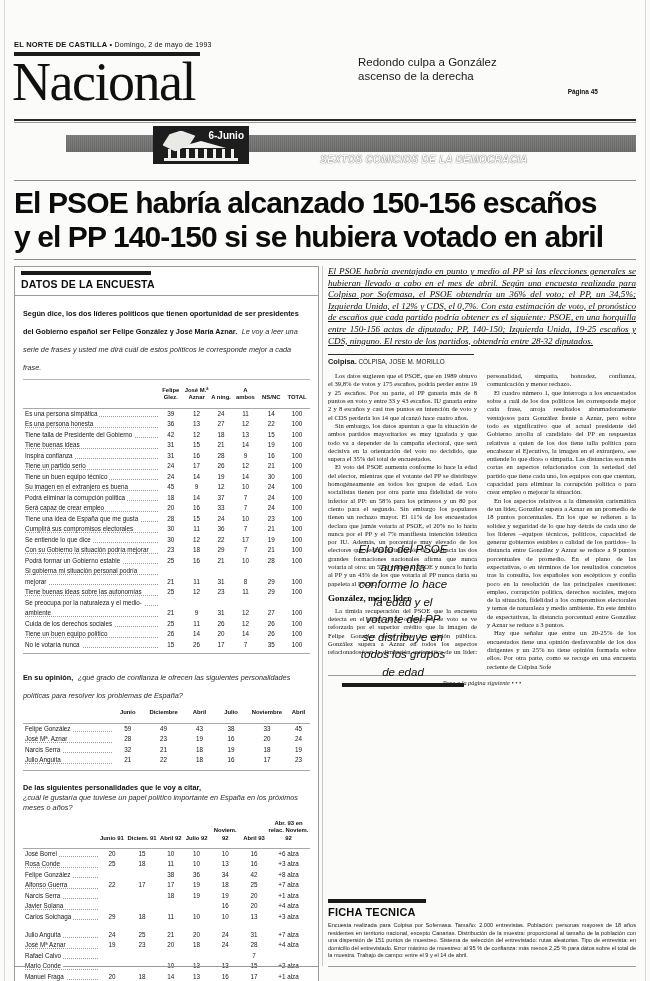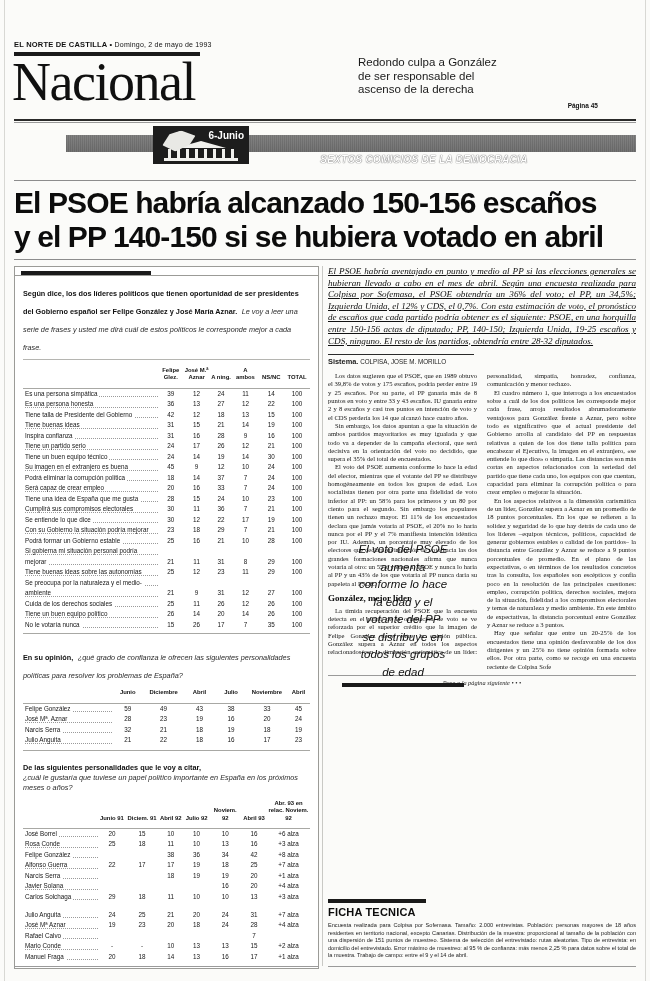--- a/index.html
+++ b/index.html
@@ -109,21 +109,20 @@
       <span>EL NORTE DE CASTILLA</span>
       <span class="dot">•</span>
       <span class="date">Domingo, 2 de mayo de 1993</span>
     </div>
   </div>
   <div class="rule-thick"></div>
   <div class="nacional">Nacional</div>
 
   <div class="teaser">
     <p>Redondo culpa a González</p>
-    <p>de ser responsable del</p>
     <p>ascenso de la derecha</p>
     <div class="pag">Página 45</div>
   </div>
   <div class="mast-underline"></div>
   <div class="mast-underline2"></div>
 
   <div class="banner">
     <div class="banner-bg"></div>
     <div class="banner-txt">SEXTOS COMICIOS DE LA DEMOCRACIA</div>
     <div class="logo6j">
@@ -149,20 +148,21 @@
     <h1>El PSOE habría alcanzado 150-156 escaños</h1>
     <h1>y el PP 140-150 si se hubiera votado en abril</h1>
   </div>
   <div class="head-rule"></div>
 
   <div class="vdiv"></div>
 
   <div class="col-left">
     <div class="survey-box">
       <div class="sb-topbar"></div>
+      <div class="sb-title">DATOS DE LA ENCUESTA</div>
       <div class="sb-hr"></div>
 
       <div class="q-block">
         <span class="q-bold">Según dice, los dos líderes políticos que tienen oportunidad de ser presidentes del Gobierno español ser Felipe González y José María Aznar.</span>
         <span class="q-ital">Le voy a leer una serie de frases y usted me dirá cuál de estos políticos le corresponde mejor a cada frase.</span>
         <div class="q-hr"></div>
       </div>
       <div class="tbl-wrap">
         <table class="tbl">
           <thead>
@@ -606,21 +606,21 @@
   </div>
   <div class="left-endrule"></div>
 
   <div class="col-right">
     <p class="lead-ital">El PSOE habría aventajado en punto y medio al PP si las elecciones generales se hubieran llevado a cabo en el mes de abril. Según una encuesta realizada para Colpisa por Sofemasa, el PSOE obtendría un 36% del voto; el PP, un 34,5%; Izquierda Unida, el 12% y CDS, el 0,7%. Con esta estimación de voto, el pronóstico de escaños que cada partido podría obtener es el siguiente: PSOE, en una horquilla entre 150-156 actas de diputado; PP, 140-150; Izquierda Unida, 19-25 escaños y CDS, ninguno. El resto de los partidos, obtendría entre 28-32 diputados.</p>
 
     <div class="byline-wrap">
       <div class="byline">
         <div class="rule"></div>
         <div class="txt">
-          <b>Sistema.</b>
+          <b>Colpisa.</b>
           <span>COLPISA, JOSE M. MORILLO</span>
         </div>
       </div>
       <div style="width:150px">
         <div class="bodytxt">
           
         </div>
       </div>
     </div>
 

